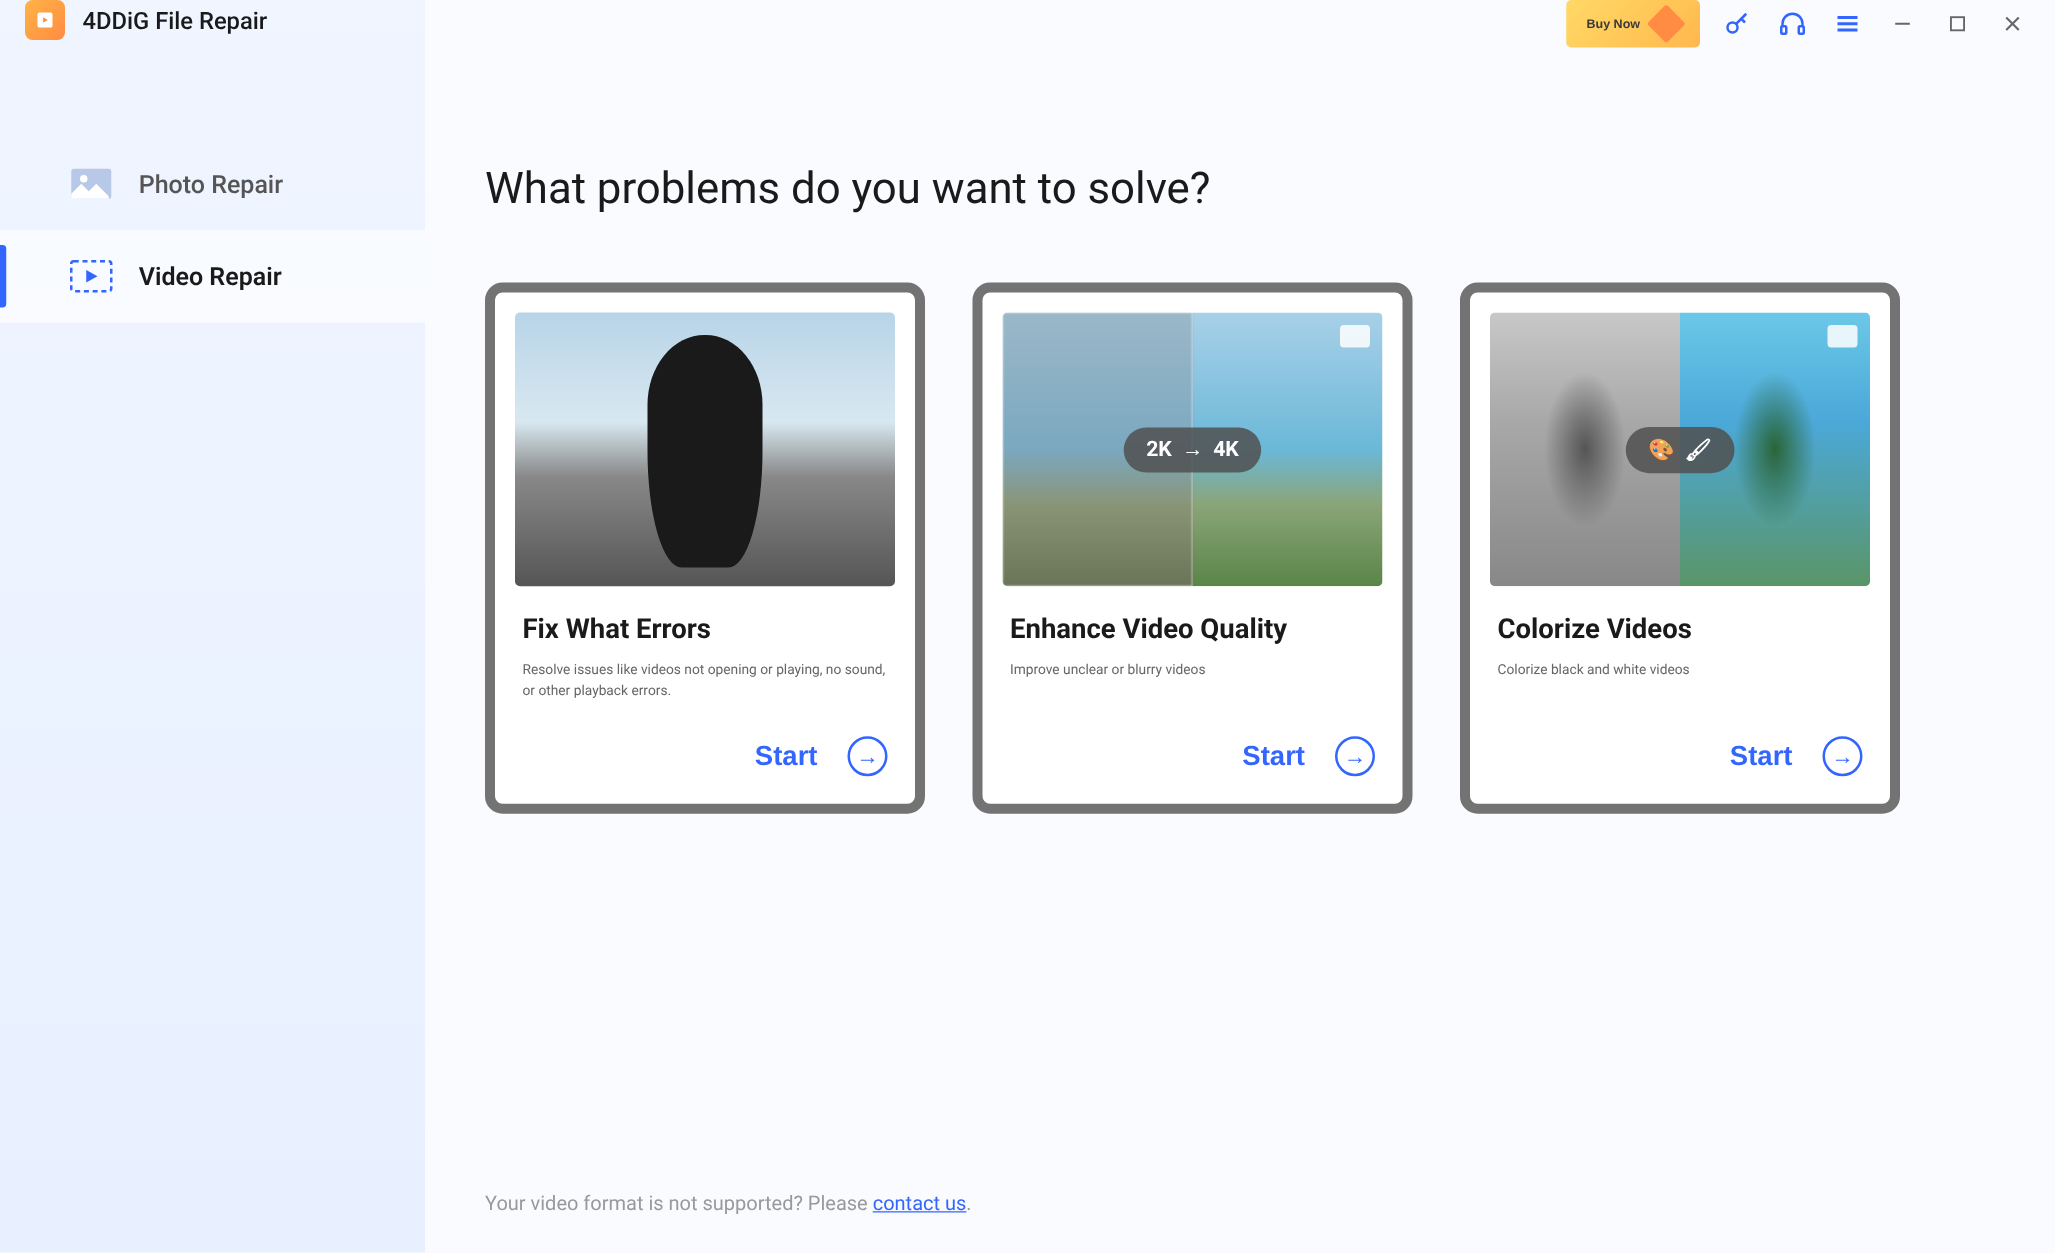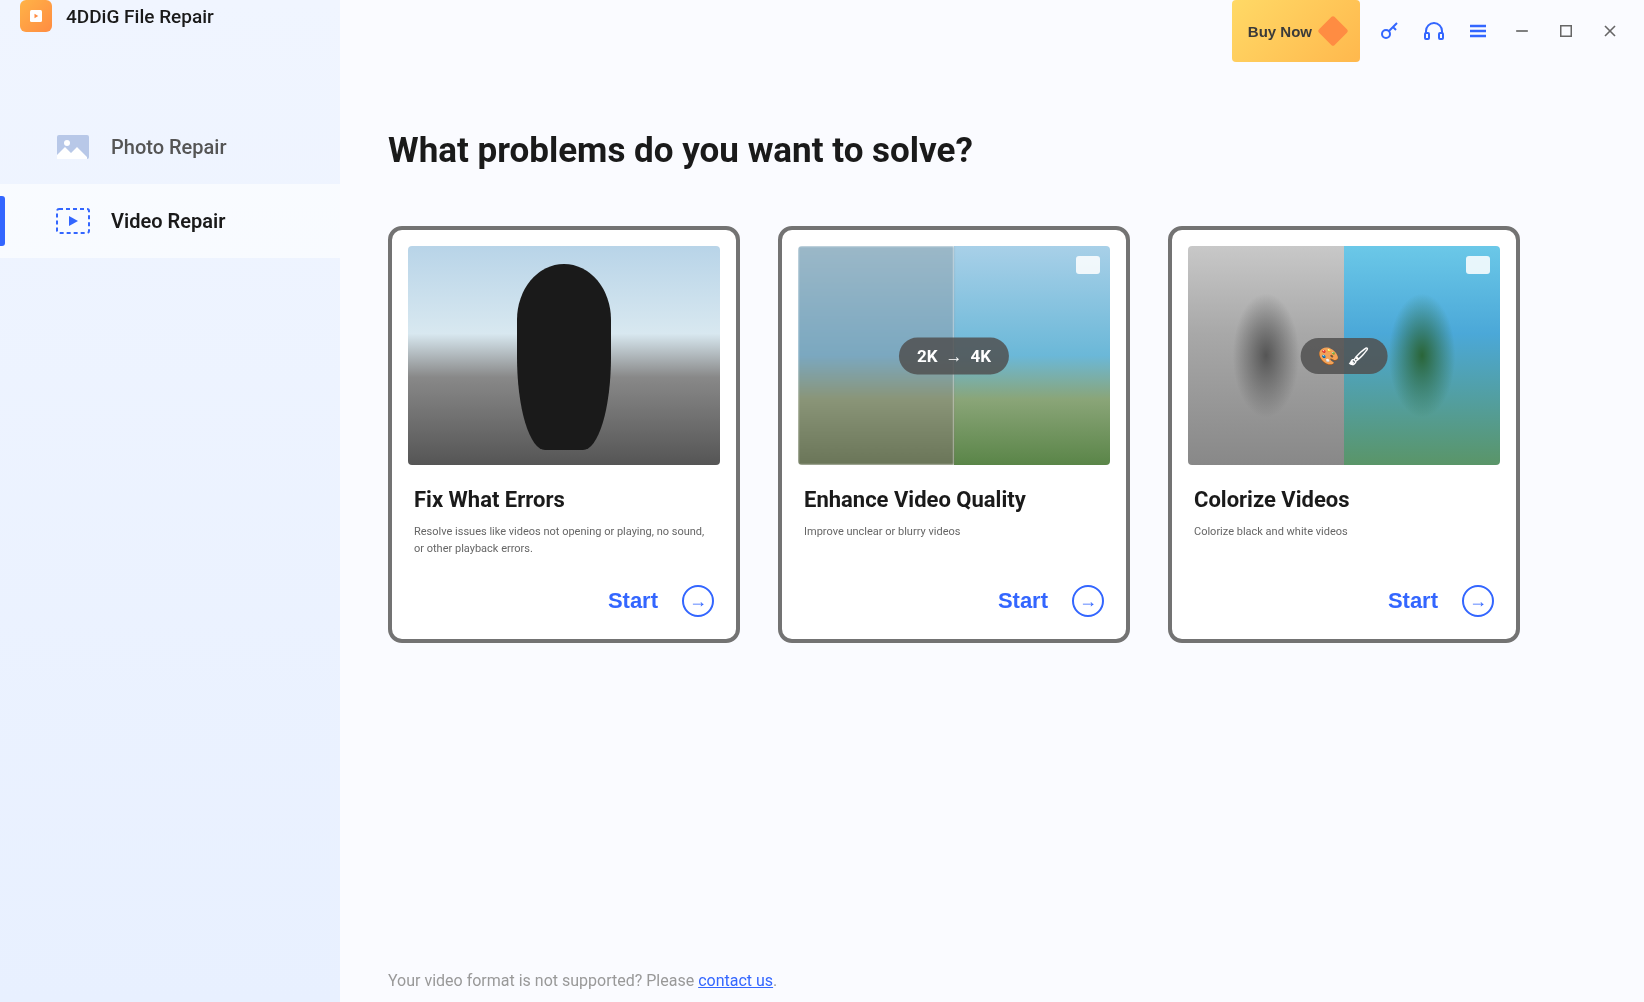--- a/index.html
+++ b/index.html
@@ -63,25 +63,25 @@
     .titlebar-right {
       display: flex;
       align-items: center;
       gap: 16px;
     }
     
     .buy-now-btn {
       background: linear-gradient(135deg, #ffd966, #ffb84d);
       border: none;
       border-radius: 4px;
-      padding: 20px 16px;
+      padding: 8px 16px;
       display: flex;
       align-items: center;
       gap: 10px;
-      font-size: 15px;
+      font-size: 10px;
       font-weight: 600;
       color: #3a3a3a;
       cursor: pointer;
     }
     
     .diamond-icon {
       width: 22px;
       height: 22px;
       background: #ff8c42;
       transform: rotate(45deg);
@@ -176,34 +176,34 @@
       flex: 1;
       padding: 130px 48px 30px 48px;
       background: #fafbff;
       position: relative;
       display: flex;
       flex-direction: column;
     }
     
     .main-heading {
       font-size: 35px;
-      font-weight: 700;
+      font-weight: 400;
       color: #1a1a1a;
       margin-bottom: 55px;
     }
     
     .cards-grid {
       display: flex;
       gap: 38px;
     }
     
     .card {
       width: 352px;
       background: white;
-      border: 4px solid #737373;
+      border: 8px solid #737373;
       border-radius: 14px;
       overflow: hidden;
       display: flex;
       flex-direction: column;
     }
     
     .card-image {
       width: 100%;
       height: 235px;
       padding: 16px 16px 0 16px;
@@ -361,21 +361,21 @@
       border: 2.5px solid #3366ff;
       border-radius: 50%;
       display: flex;
       align-items: center;
       justify-content: center;
       font-size: 18px;
     }
     
     .footer-text {
       position: absolute;
-      bottom: 12px;
+      bottom: 30px;
       left: 48px;
       font-size: 16px;
       color: #999;
     }
     
     .footer-link {
       color: #3366ff;
       text-decoration: underline;
       cursor: pointer;
     }

